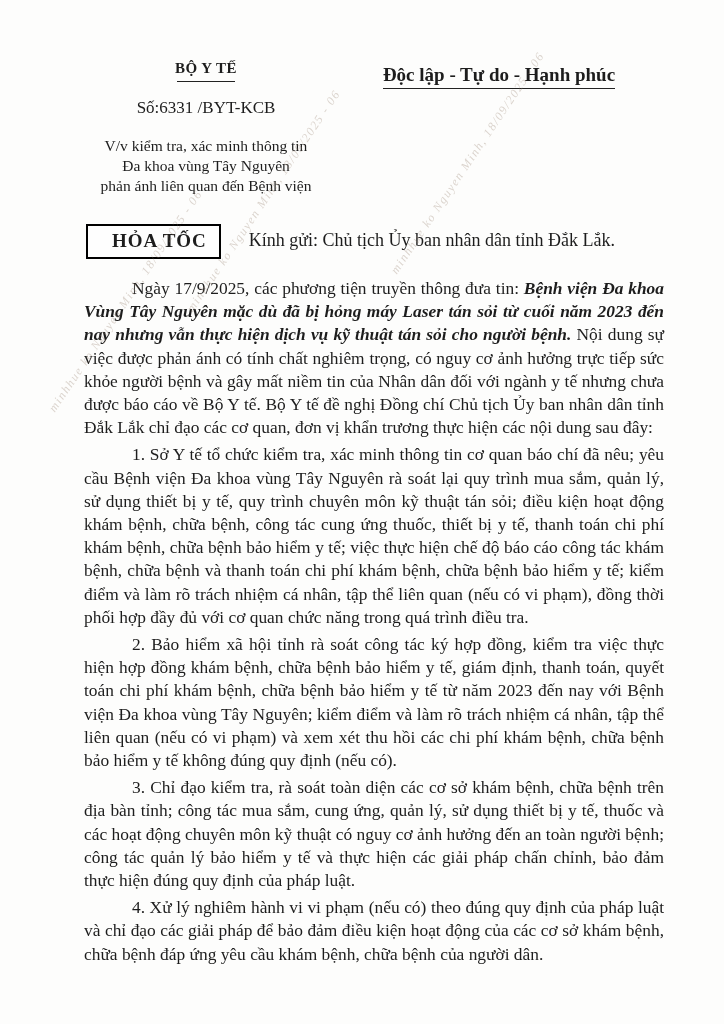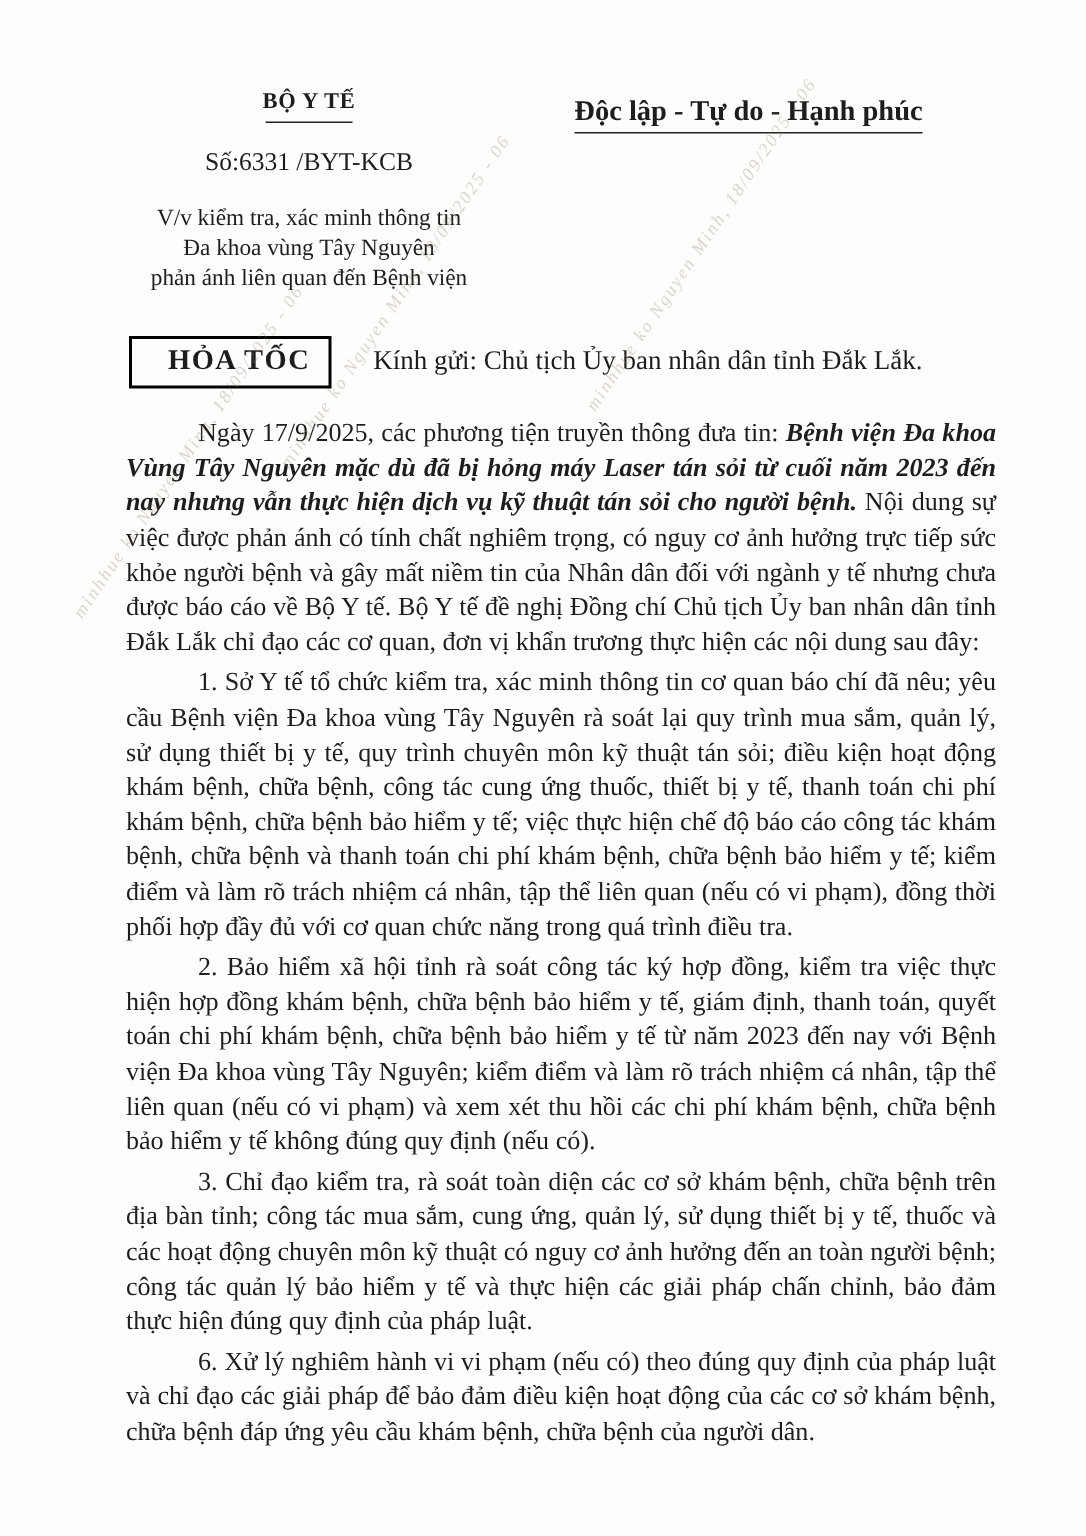--- a/index.html
+++ b/index.html
@@ -145,16 +145,16 @@
   <div class="recipient-row">
     <div class="urgency-box">HỎA TỐC</div>
     <div class="recipient">Kính gửi: Chủ tịch Ủy ban nhân dân tỉnh Đắk Lắk.</div>
   </div>
 
   <div class="body">
     <p class="para"><span>Ngày 17/9/2025, các phương tiện truyền thông đưa tin: </span><em>Bệnh viện Đa khoa Vùng Tây Nguyên mặc dù đã bị hỏng máy Laser tán sỏi từ cuối năm 2023 đến nay nhưng vẫn thực hiện dịch vụ kỹ thuật tán sỏi cho người bệnh.</em><span> Nội dung sự việc được phản ánh có tính chất nghiêm trọng, có nguy cơ ảnh hưởng trực tiếp sức khỏe người bệnh và gây mất niềm tin của Nhân dân đối với ngành y tế nhưng chưa được báo cáo về Bộ Y tế. Bộ Y tế đề nghị Đồng chí Chủ tịch Ủy ban nhân dân tỉnh Đắk Lắk chỉ đạo các cơ quan, đơn vị khẩn trương thực hiện các nội dung sau đây:</span></p>
     <p class="para">1. Sở Y tế tổ chức kiểm tra, xác minh thông tin cơ quan báo chí đã nêu; yêu cầu Bệnh viện Đa khoa vùng Tây Nguyên rà soát lại quy trình mua sắm, quản lý, sử dụng thiết bị y tế, quy trình chuyên môn kỹ thuật tán sỏi; điều kiện hoạt động khám bệnh, chữa bệnh, công tác cung ứng thuốc, thiết bị y tế, thanh toán chi phí khám bệnh, chữa bệnh bảo hiểm y tế; việc thực hiện chế độ báo cáo công tác khám bệnh, chữa bệnh và thanh toán chi phí khám bệnh, chữa bệnh bảo hiểm y tế; kiểm điểm và làm rõ trách nhiệm cá nhân, tập thể liên quan (nếu có vi phạm), đồng thời phối hợp đầy đủ với cơ quan chức năng trong quá trình điều tra.</p>
     <p class="para">2. Bảo hiểm xã hội tỉnh rà soát công tác ký hợp đồng, kiểm tra việc thực hiện hợp đồng khám bệnh, chữa bệnh bảo hiểm y tế, giám định, thanh toán, quyết toán chi phí khám bệnh, chữa bệnh bảo hiểm y tế từ năm 2023 đến nay với Bệnh viện Đa khoa vùng Tây Nguyên; kiểm điểm và làm rõ trách nhiệm cá nhân, tập thể liên quan (nếu có vi phạm) và xem xét thu hồi các chi phí khám bệnh, chữa bệnh bảo hiểm y tế không đúng quy định (nếu có).</p>
     <p class="para">3. Chỉ đạo kiểm tra, rà soát toàn diện các cơ sở khám bệnh, chữa bệnh trên địa bàn tỉnh; công tác mua sắm, cung ứng, quản lý, sử dụng thiết bị y tế, thuốc và các hoạt động chuyên môn kỹ thuật có nguy cơ ảnh hưởng đến an toàn người bệnh; công tác quản lý bảo hiểm y tế và thực hiện các giải pháp chấn chỉnh, bảo đảm thực hiện đúng quy định của pháp luật.</p>
-    <p class="para">6. Xử lý nghiêm hành vi vi phạm (nếu có) theo đúng quy định của pháp luật và chỉ đạo các giải pháp để bảo đảm điều kiện hoạt động của các cơ sở khám bệnh, chữa bệnh đáp ứng yêu cầu khám bệnh, chữa bệnh của người dân.</p>
+    <p class="para">4. Xử lý nghiêm hành vi vi phạm (nếu có) theo đúng quy định của pháp luật và chỉ đạo các giải pháp để bảo đảm điều kiện hoạt động của các cơ sở khám bệnh, chữa bệnh đáp ứng yêu cầu khám bệnh, chữa bệnh của người dân.</p>
   </div>
 
 </div>
 
 </body></html>

